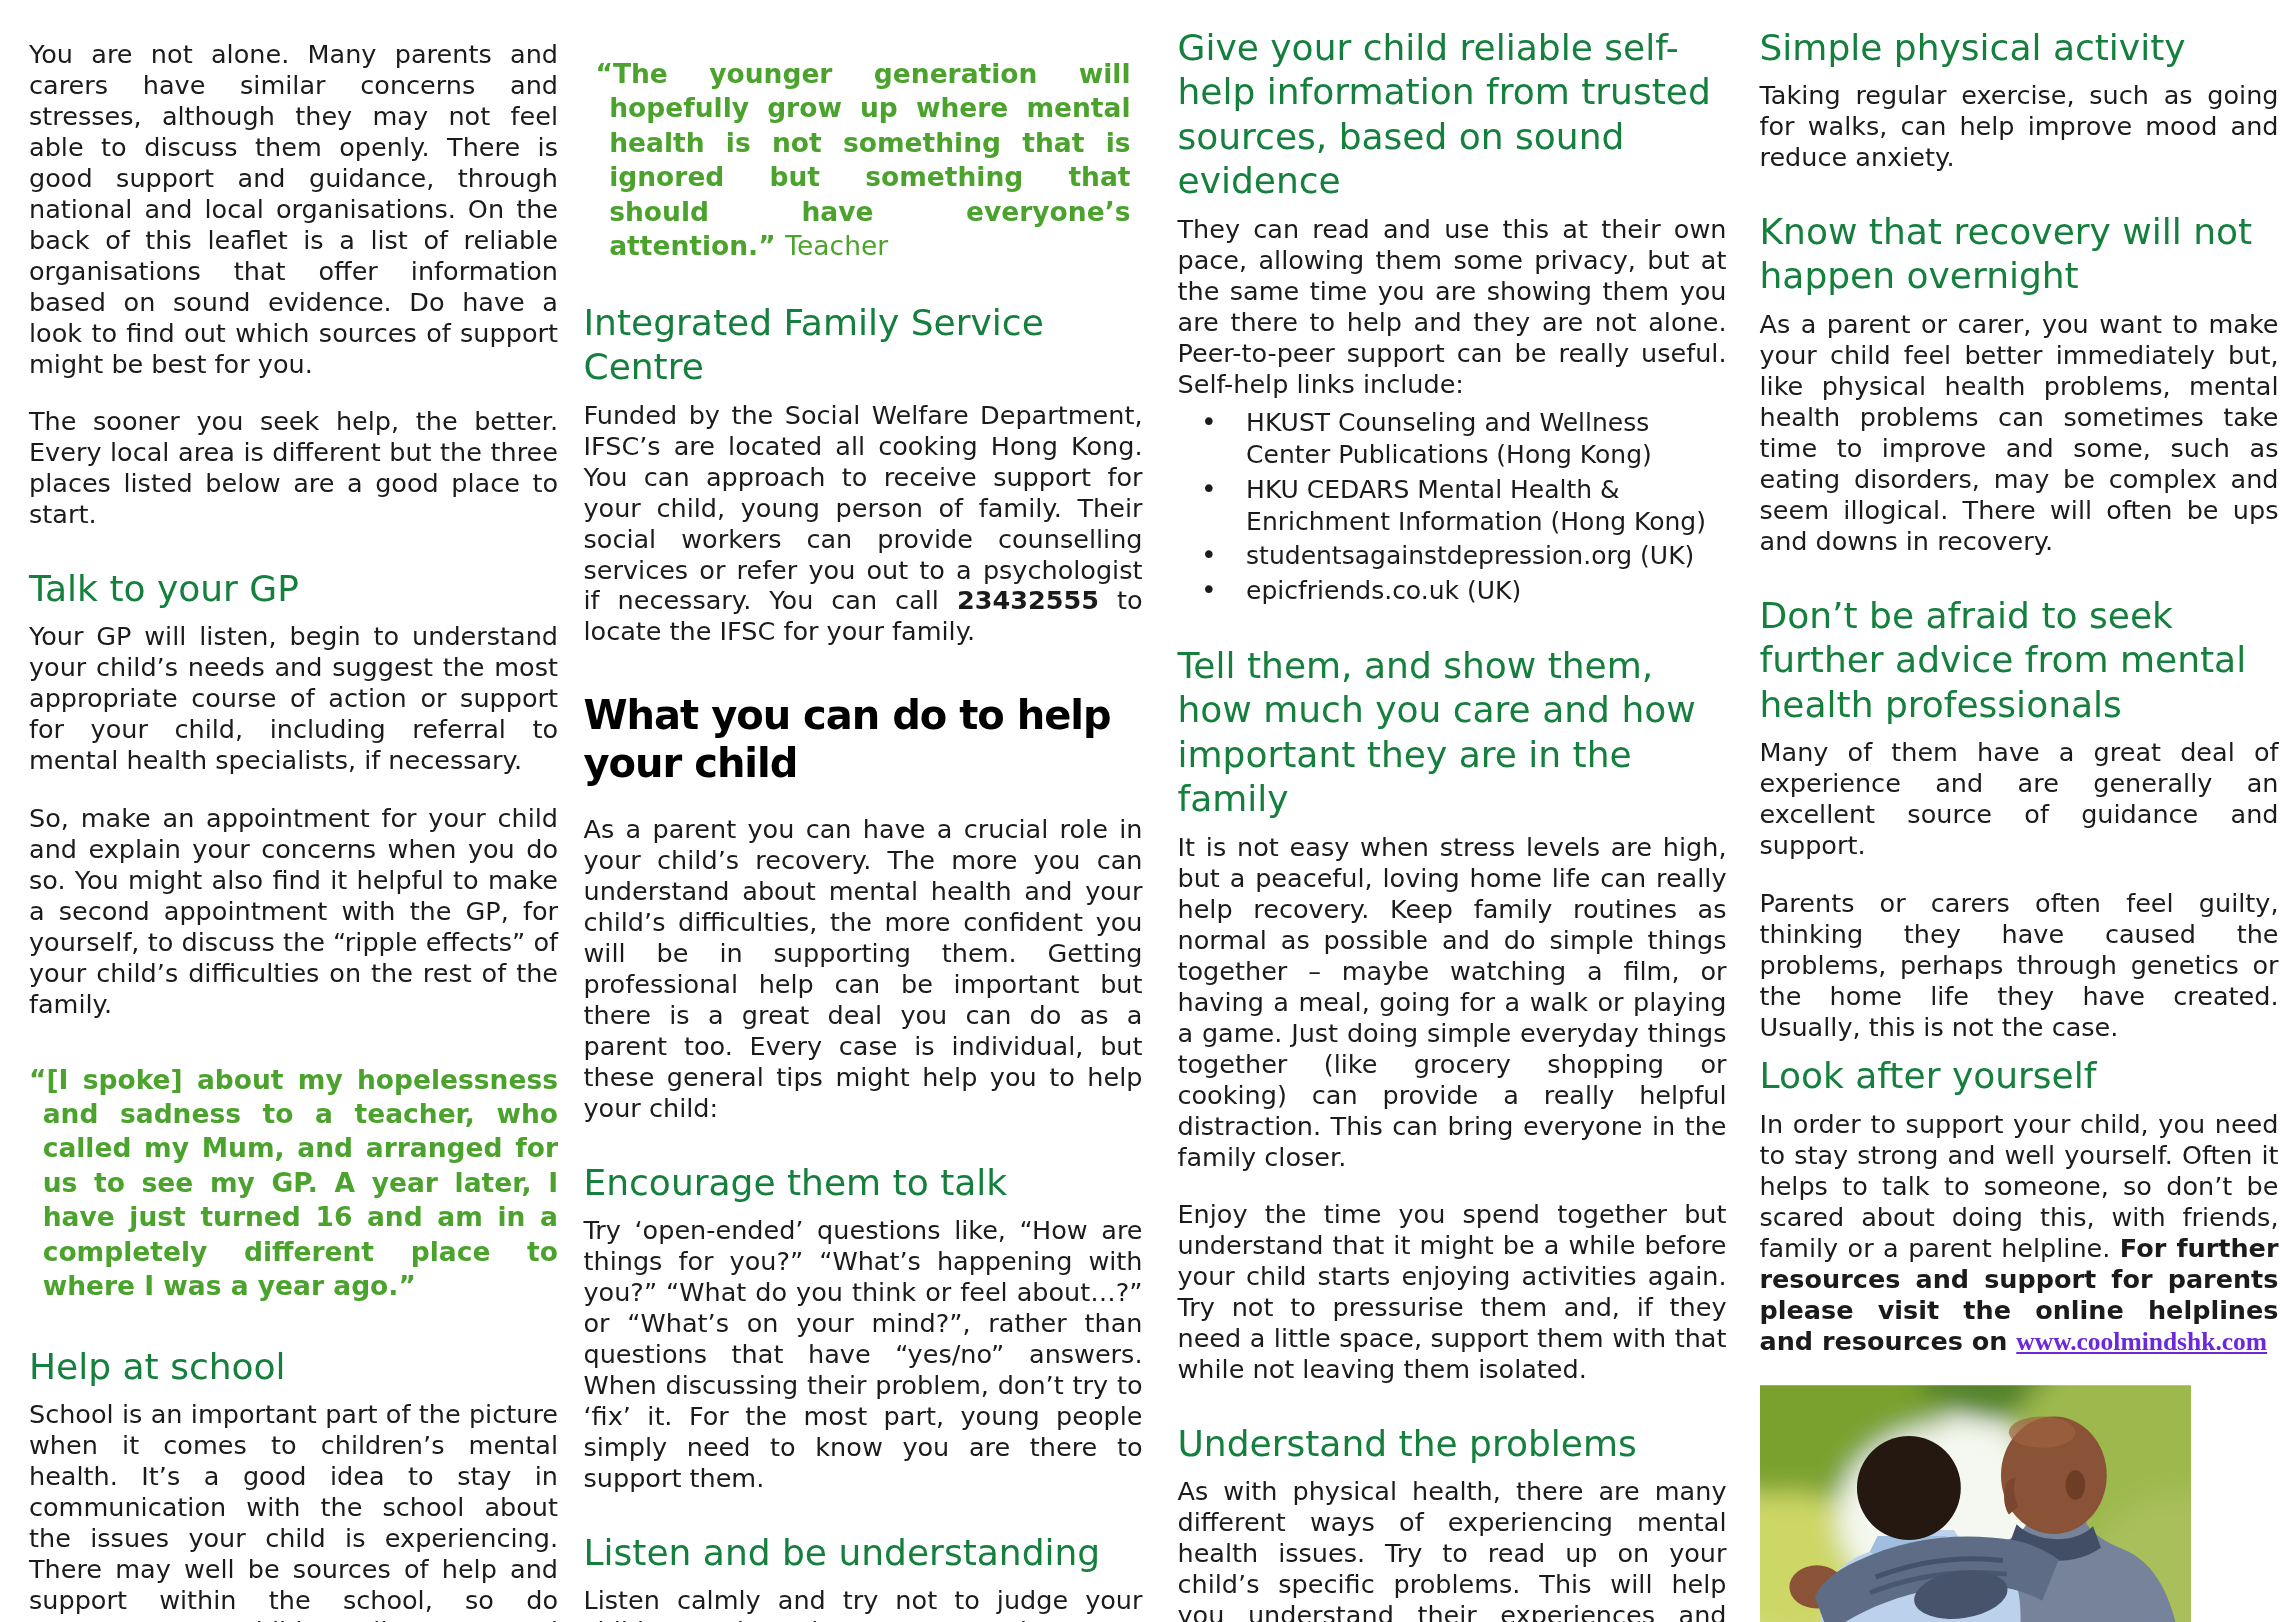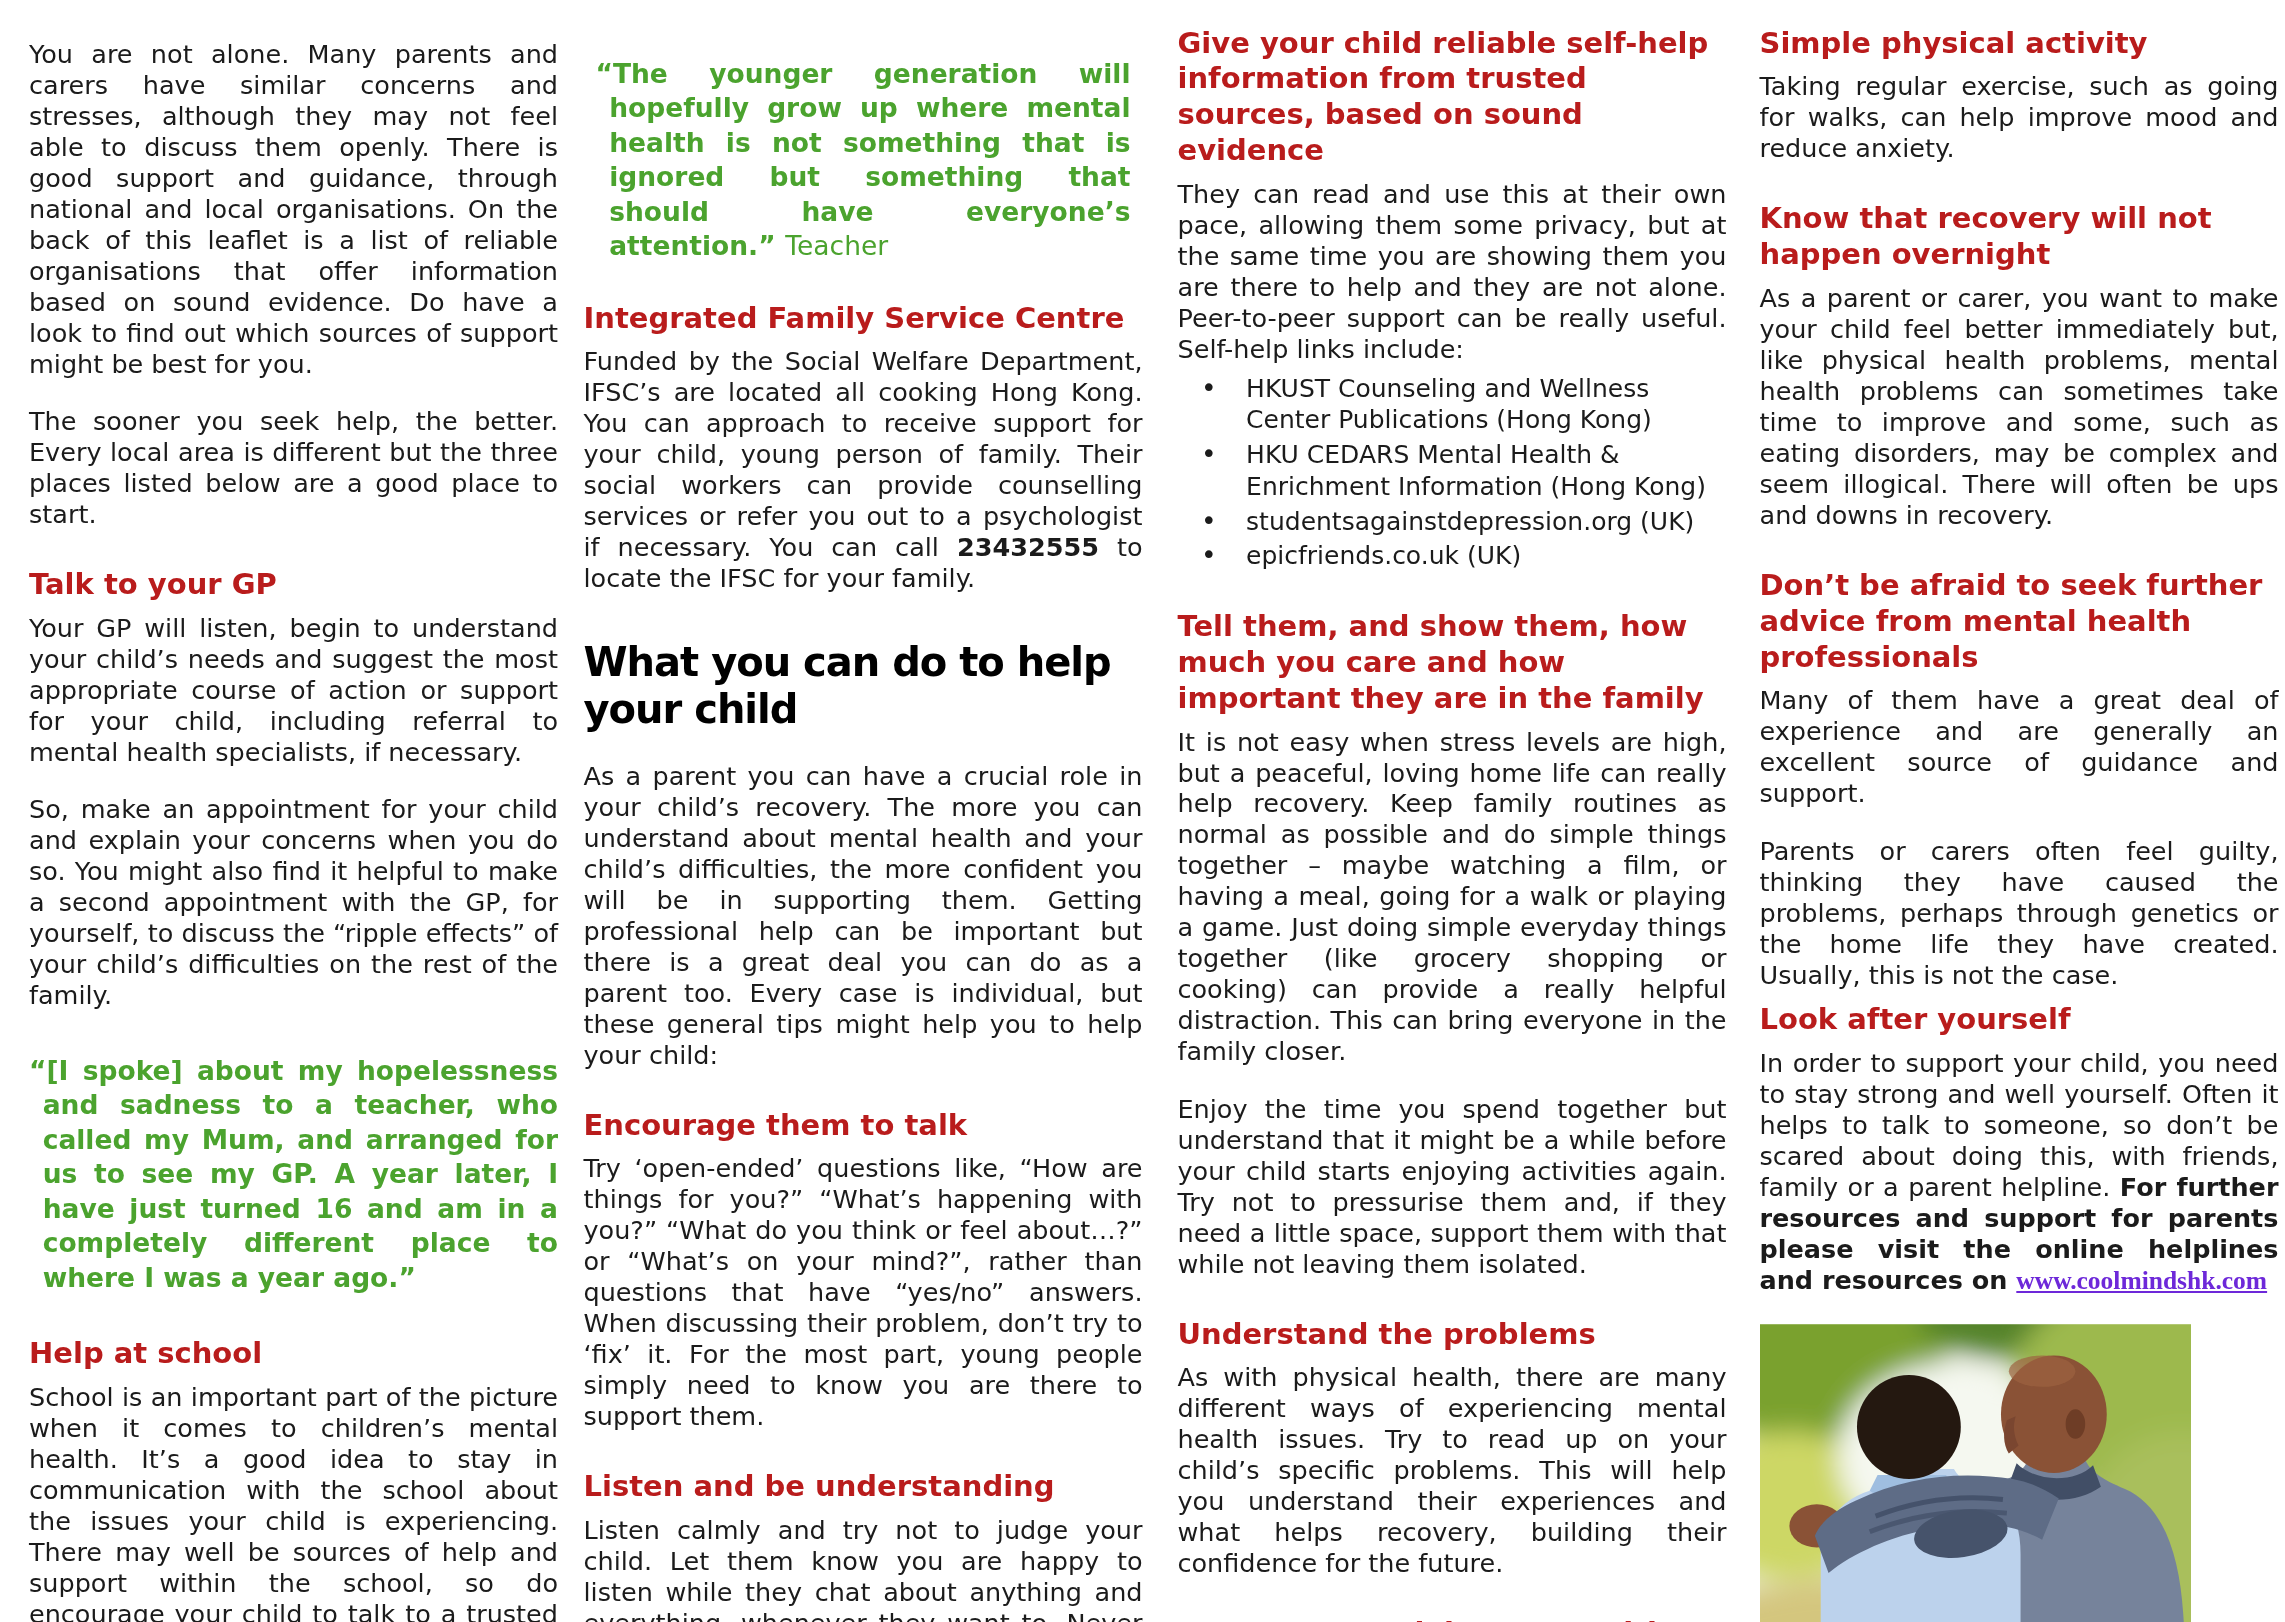--- a/index.html
+++ b/index.html
@@ -13,21 +13,21 @@
   .c1{width:529px;margin-left:29px;padding-top:39px;}
   .c2{width:559px;margin-left:25.5px;padding-top:57px;}
   .c3{width:549px;margin-left:35px;padding-top:25.5px;}
   .c4{width:519px;margin-left:33px;padding-top:25.5px;}
 
   h1.title{
     font-size:61px;line-height:1.05;color:#7B2C86;margin:0 0 21.6px;
     font-weight:bold;
   }
   .ph{
-    font-size:29px;font-weight:bold;color:#b91c1c;
+    font-size:36px;font-weight:normal;color:#15803d;
     margin:37px 0 9.8px;line-height:1.24;
   }
   .ph.first{margin-top:0;}
   .ph.tight{margin-top:11.8px;}
   .bigh{
     font-size:40px;font-weight:bold;color:#000;
     margin:45px 0 27.4px;line-height:1.18;letter-spacing:-1px;
   }
   .body{font-size:25.5px;line-height:1.215;text-align:justify;margin:0 0 26.5px;}
   .mb-sm{margin-bottom:7.8px;}

